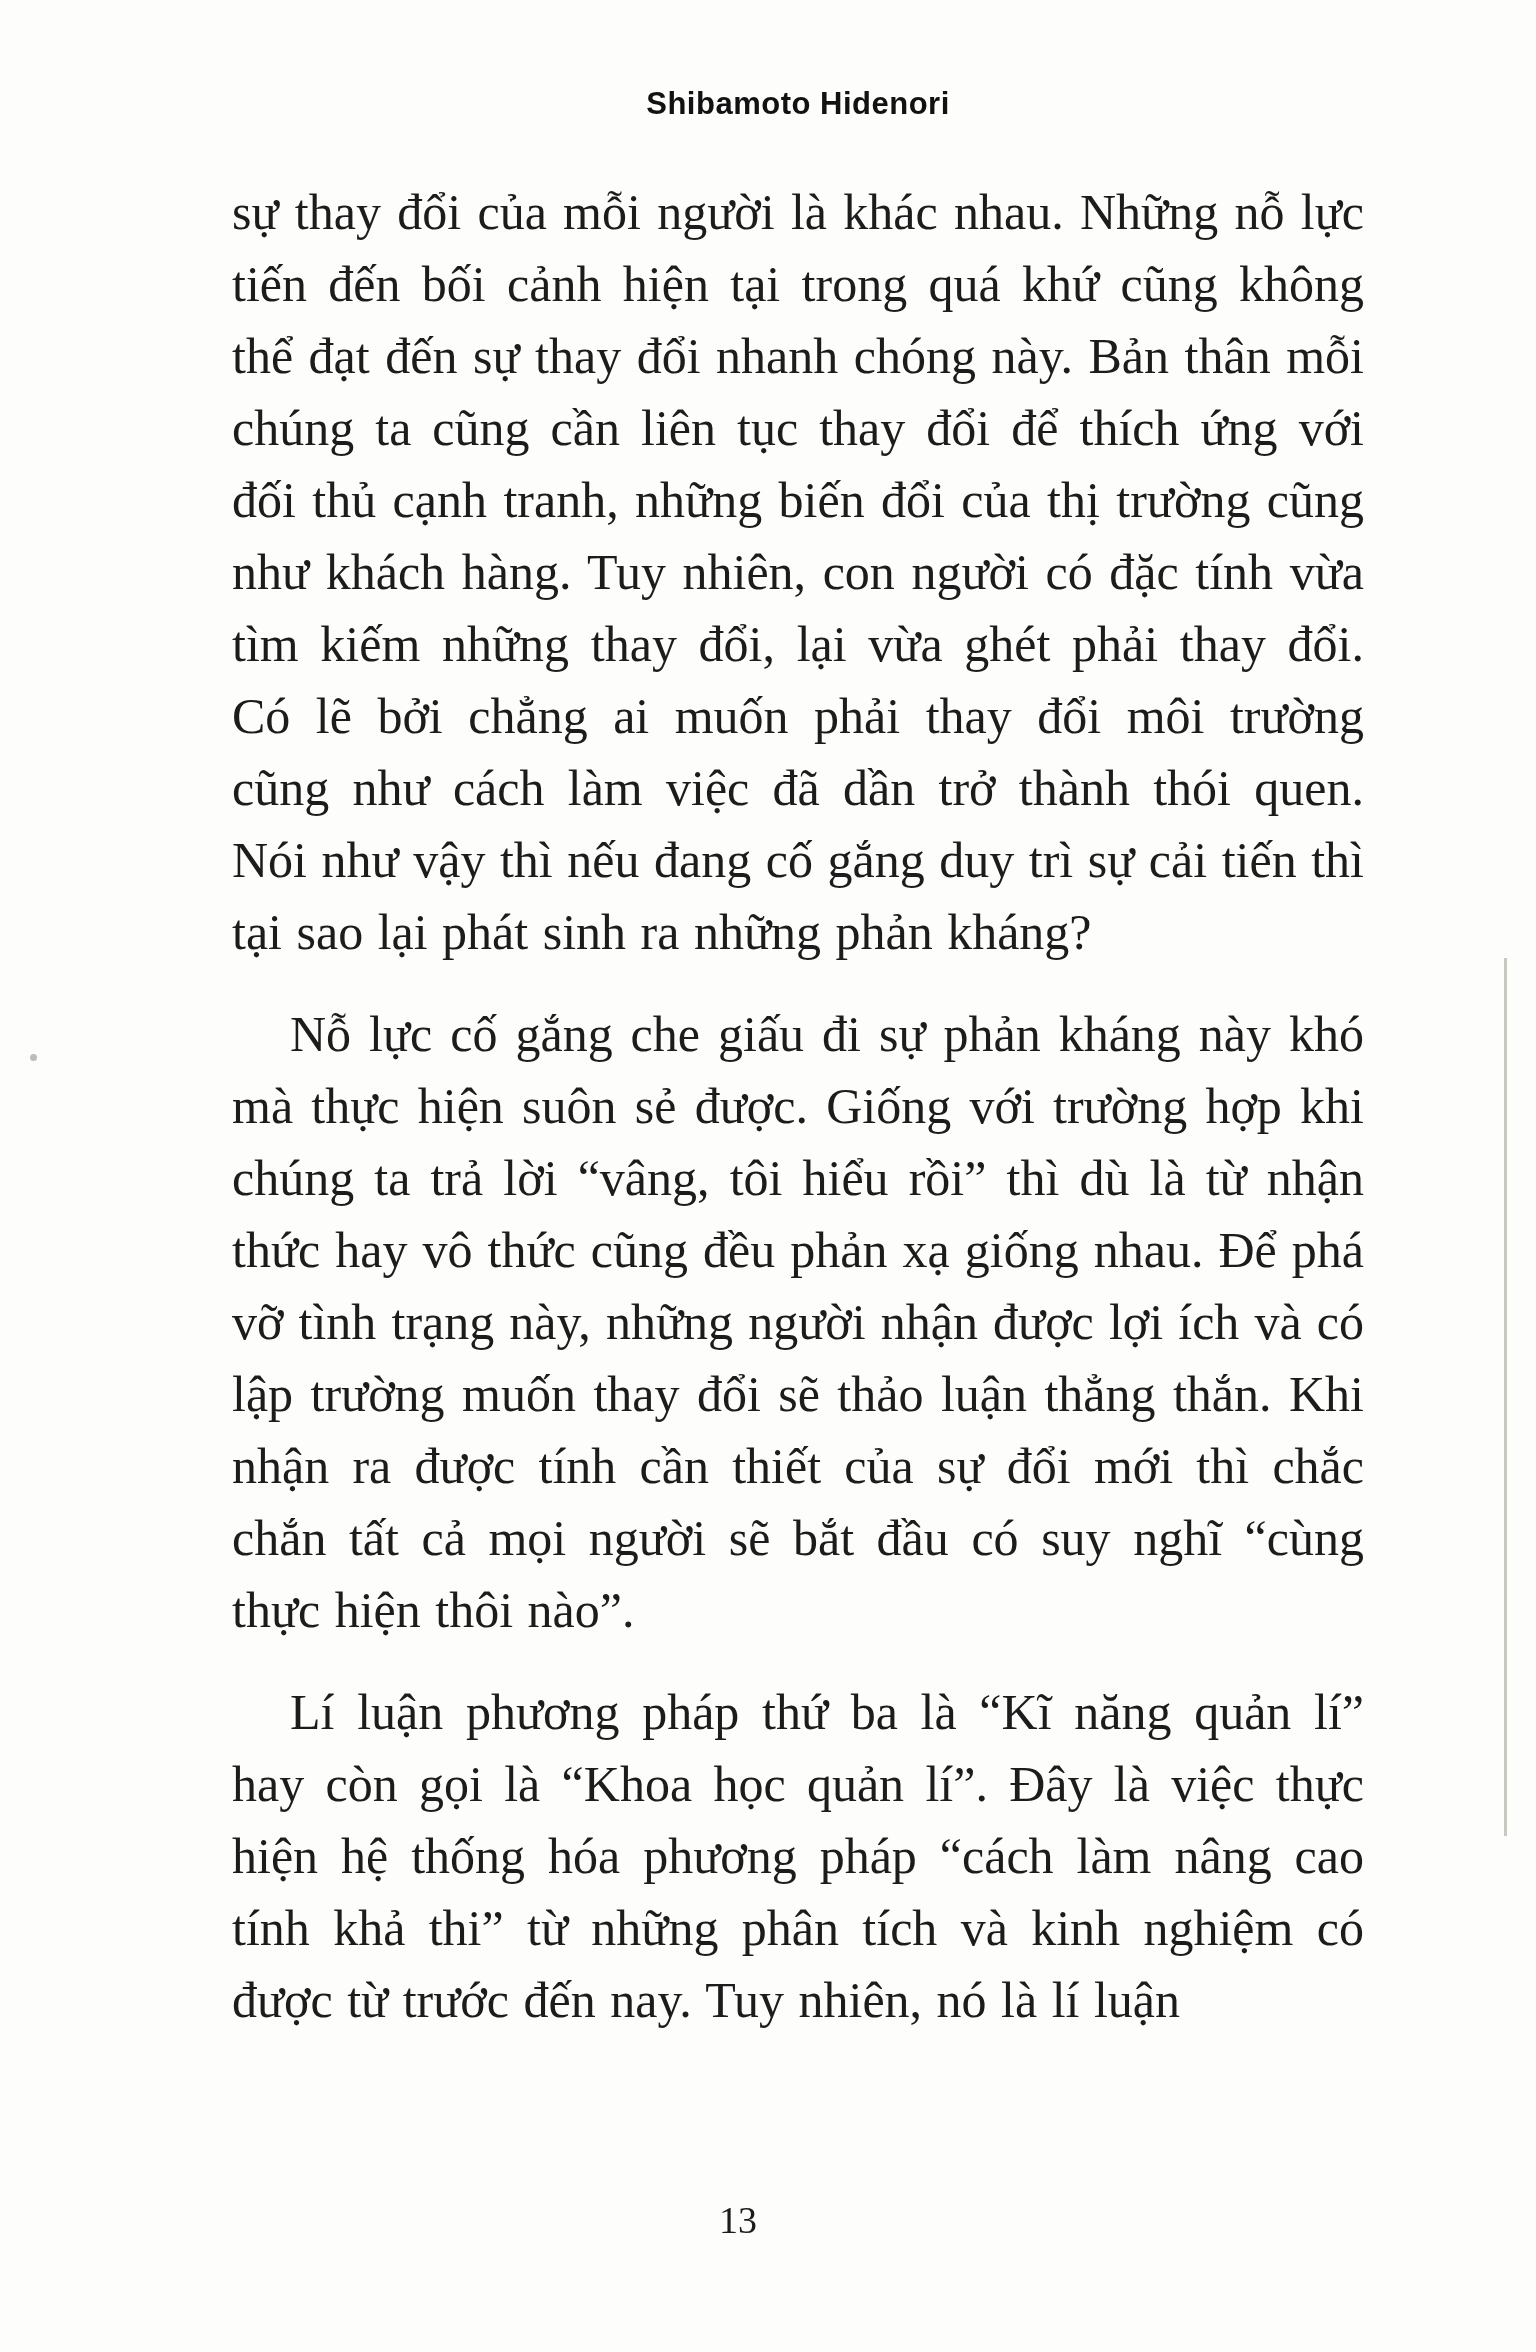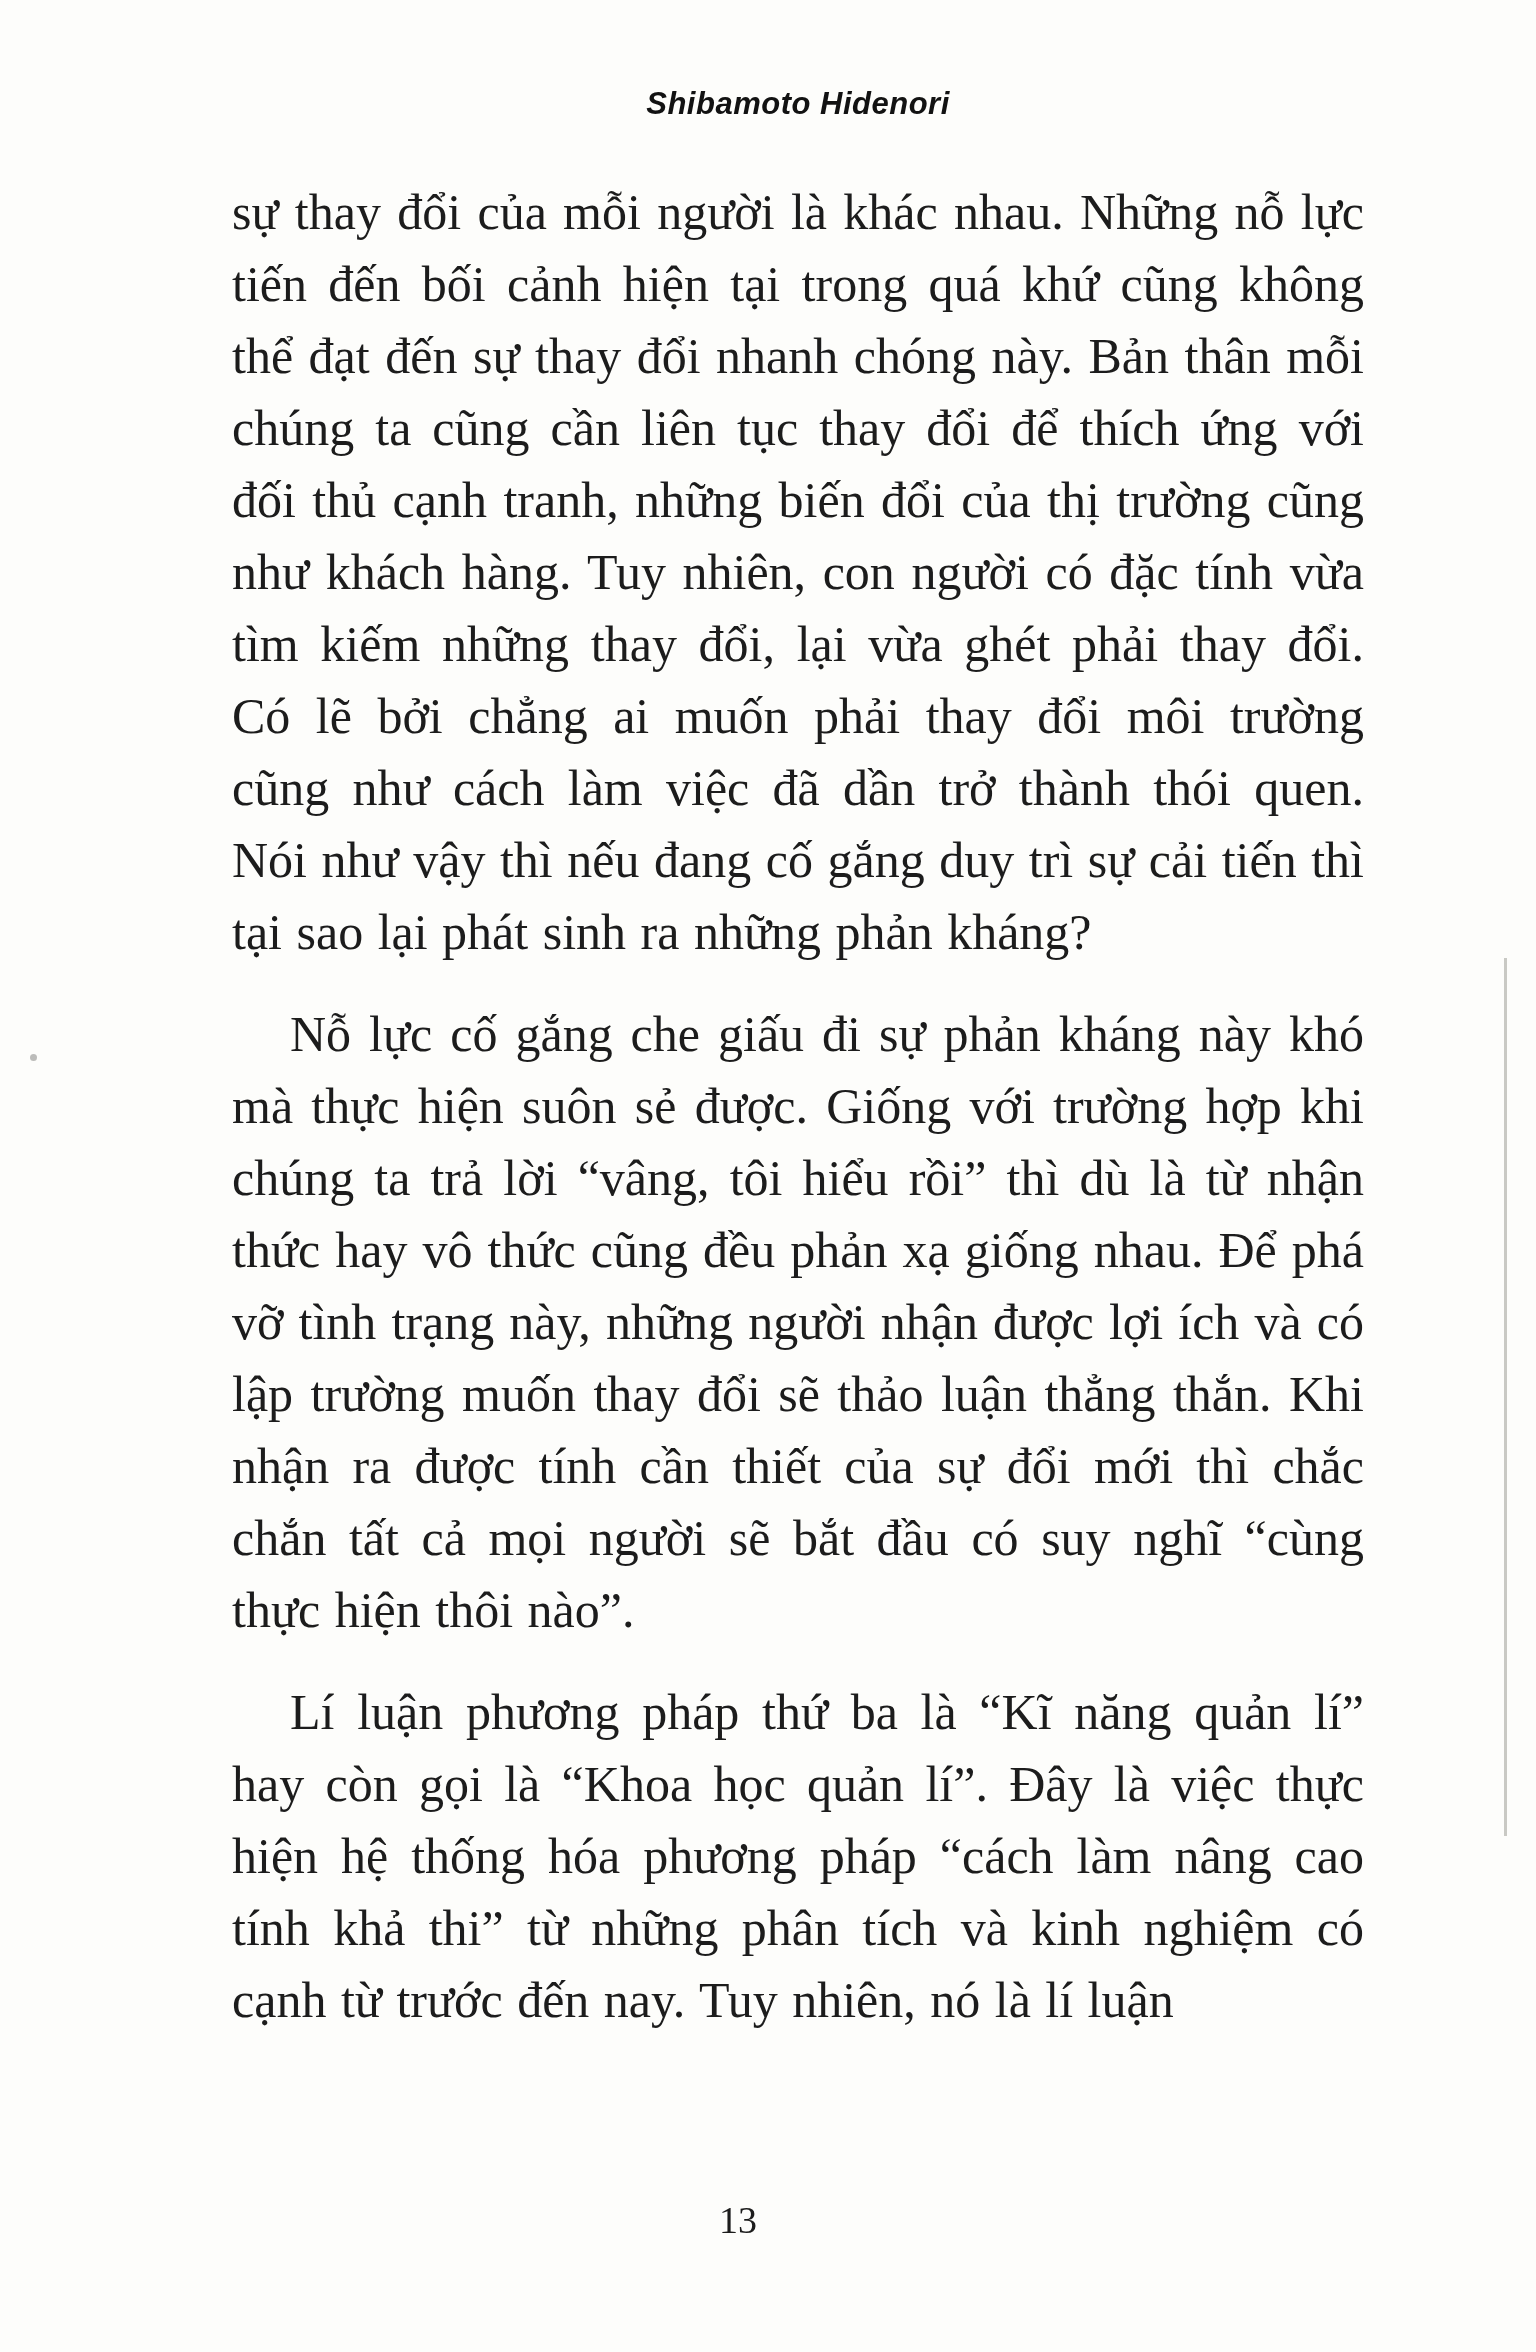--- a/index.html
+++ b/index.html
@@ -16,21 +16,20 @@
     color: #1c1c1c;
   }
   .running-header {
     position: absolute;
     top: 86px;
     left: 232px;
     width: 1132px;
     text-align: center;
     font-family: "Liberation Sans", "DejaVu Sans", sans-serif;
     font-weight: bold;
-    font-style: italic;
     font-size: 31px;
     letter-spacing: 0.5px;
     color: #121212;
   }
   .content {
     position: absolute;
     left: 232px;
     top: 176px;
     width: 1132px;
   }
@@ -79,21 +78,21 @@
 </head>
 <body>
 
 <div class="page">
 
   <div class="running-header">Shibamoto Hidenori</div>
 
   <div class="content">
     <p class="para">sự thay đổi của mỗi người là khác nhau. Những nỗ lực tiến đến bối cảnh hiện tại trong quá khứ cũng không thể đạt đến sự thay đổi nhanh chóng này. Bản thân mỗi chúng ta cũng cần liên tục thay đổi để thích ứng với đối thủ cạnh tranh, những biến đổi của thị trường cũng như khách hàng. Tuy nhiên, con người có đặc tính vừa tìm kiếm những thay đổi, lại vừa ghét phải thay đổi. Có lẽ bởi chẳng ai muốn phải thay đổi môi trường cũng như cách làm việc đã dần trở thành thói quen. Nói như vậy thì nếu đang cố gắng duy trì sự cải tiến thì tại sao lại phát sinh ra những phản kháng?</p>
     <p class="para indent">Nỗ lực cố gắng che giấu đi sự phản kháng này khó mà thực hiện suôn sẻ được. Giống với trường hợp khi chúng ta trả lời “vâng, tôi hiểu rồi” thì dù là từ nhận thức hay vô thức cũng đều phản xạ giống nhau. Để phá vỡ tình trạng này, những người nhận được lợi ích và có lập trường muốn thay đổi sẽ thảo luận thẳng thắn. Khi nhận ra được tính cần thiết của sự đổi mới thì chắc chắn tất cả mọi người sẽ bắt đầu có suy nghĩ “cùng thực hiện thôi nào”.</p>
-    <p class="para indent">Lí luận phương pháp thứ ba là “Kĩ năng quản lí” hay còn gọi là “Khoa học quản lí”. Đây là việc thực hiện hệ thống hóa phương pháp “cách làm nâng cao tính khả thi” từ những phân tích và kinh nghiệm có cạnh từ trước đến nay. Tuy nhiên, nó là lí luận</p>
+    <p class="para indent">Lí luận phương pháp thứ ba là “Kĩ năng quản lí” hay còn gọi là “Khoa học quản lí”. Đây là việc thực hiện hệ thống hóa phương pháp “cách làm nâng cao tính khả thi” từ những phân tích và kinh nghiệm có được từ trước đến nay. Tuy nhiên, nó là lí luận</p>
   </div>
 
   <div class="page-number">13</div>
 
   <div class="scan-line"></div>
   <div class="scan-dot"></div>
 
 </div>
 
 </body></html>

